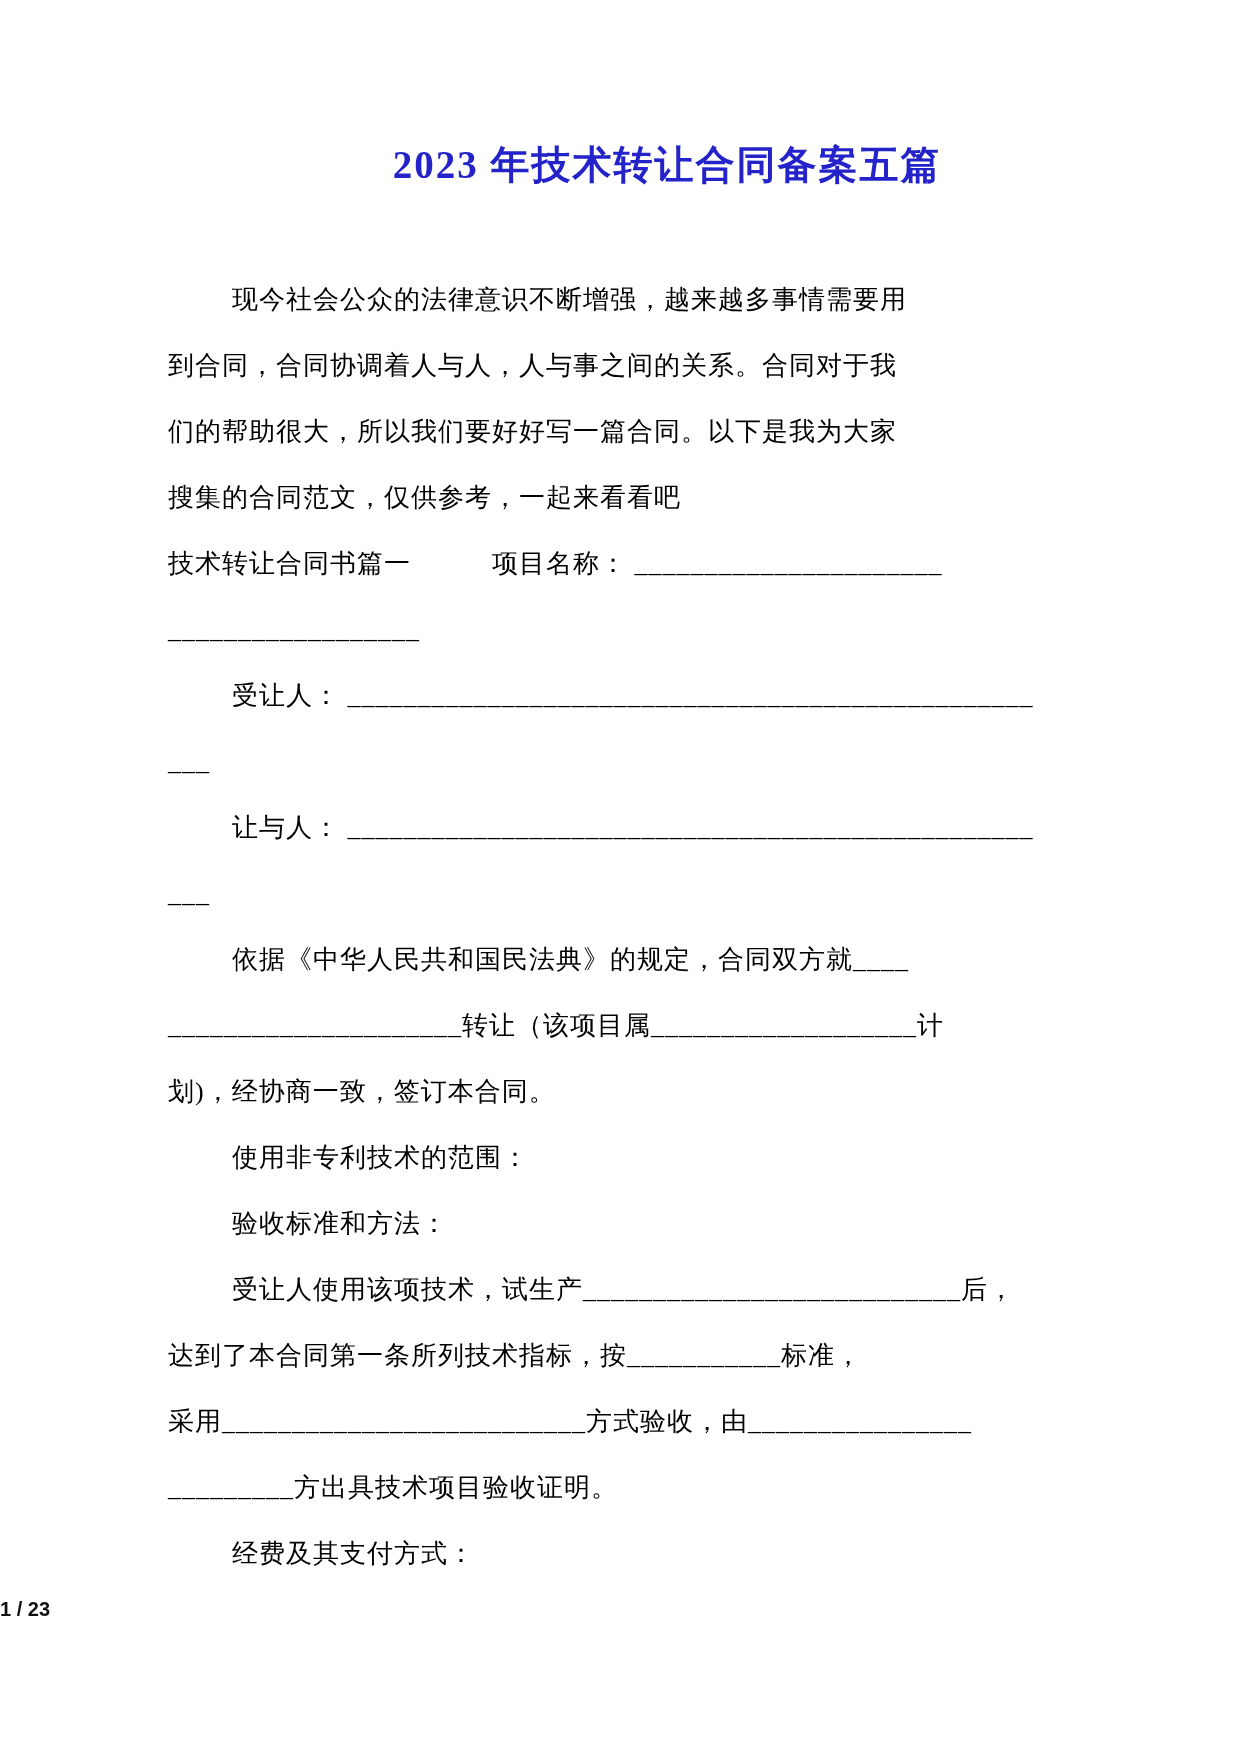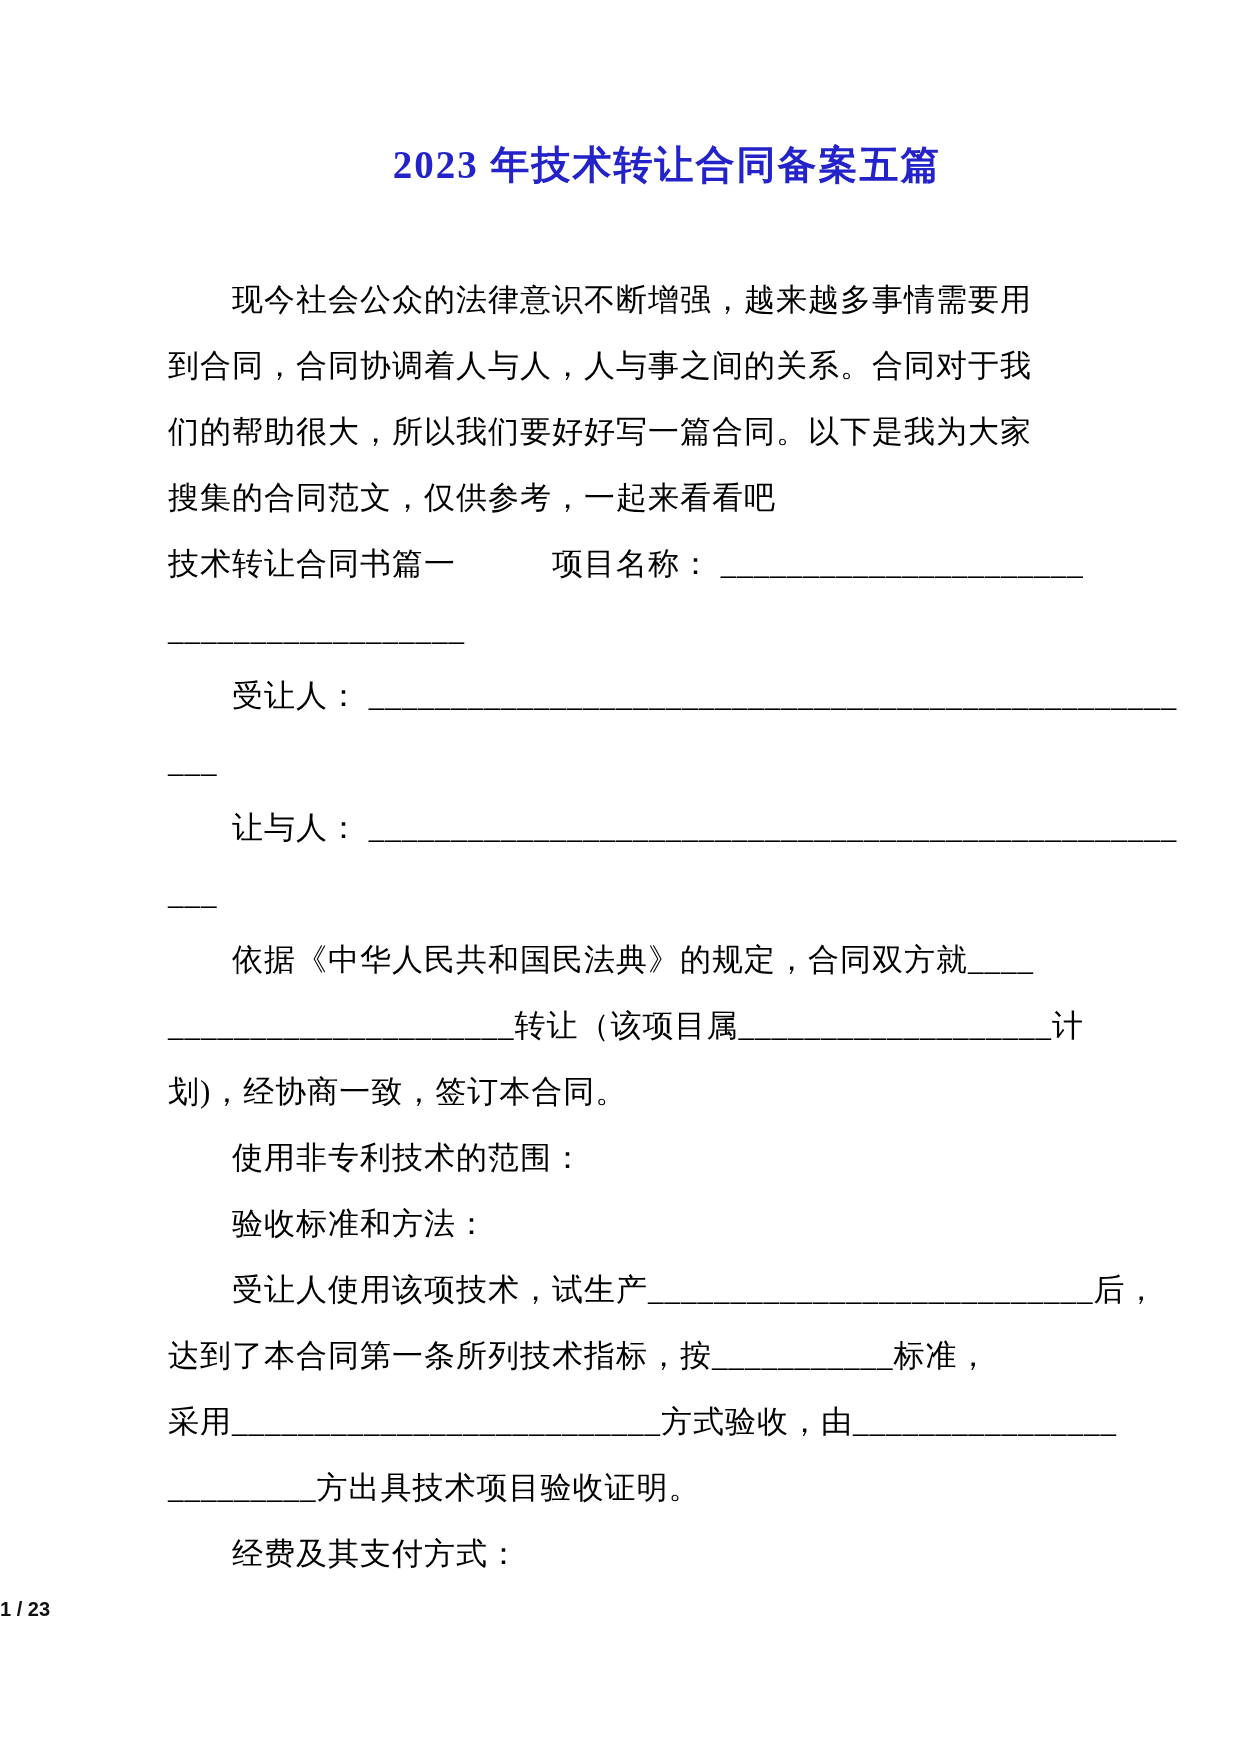--- a/index.html
+++ b/index.html
@@ -25,21 +25,21 @@
     text-align: center;
     font-size: 39px;
     font-weight: bold;
     letter-spacing: 2px;
   }
   .doc-body {
     position: absolute;
     top: 267px;
     left: 168px;
     width: 910px;
-    font-size: 31px;
+    font-size: 26px;
     line-height: 66px;
     white-space: pre;
   }
   .line {
     height: 66px;
     white-space: pre;
     letter-spacing: 1px;
   }
   .line.indent {
     padding-left: 64px;

